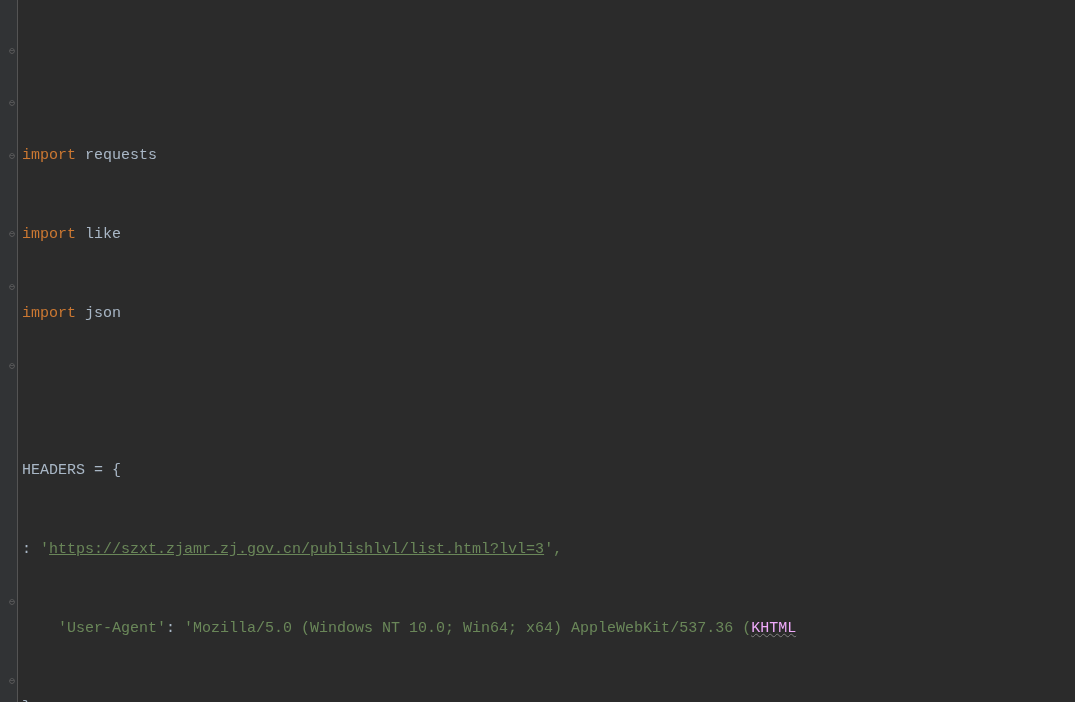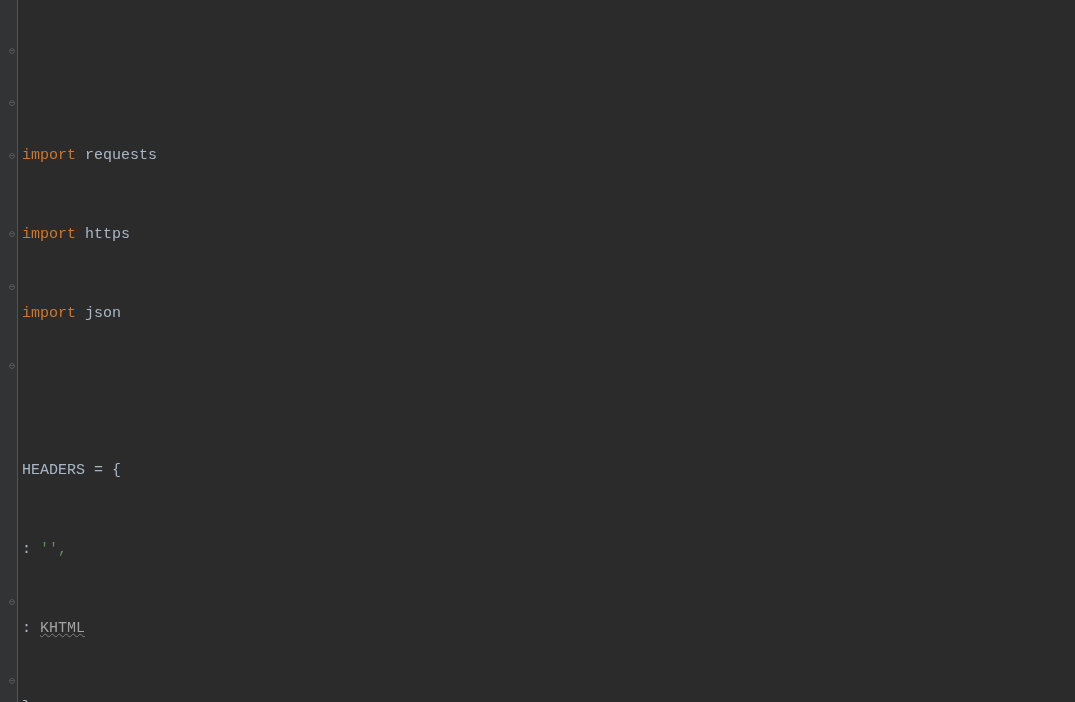--- a/index.html
+++ b/index.html
@@ -55,21 +55,21 @@
   }
   .kw { color: #cc7832; }
   .str { color: #6a8759; }
   .txt { color: #a9b7c6; }
   .url-in-str {
     color: #6a8759;
     text-decoration: underline;
     text-decoration-color: #6a8759;
   }
   .typo {
-    color: #a3a3a3;
+    color: #f0abfc;
     text-decoration: underline wavy #808080;
     text-decoration-thickness: 1px;
   }
 </style>
 </head>
 <body>
 
 <div class="editor">
   <div class="gutter">
     <div class="gutter-line"></div>
@@ -112,26 +112,26 @@
     <div class="gutter-line"></div>
     <div class="gutter-line"></div>
     <div class="gutter-line">
         <span class="fold-icon">⊖</span>
       </div>
   </div>
 
   <div class="code-area">
     <div class="line"></div>
     <div class="line"><span class="kw">import</span><span class="txt"> requests</span></div>
-    <div class="line"><span class="kw">import</span><span class="txt"> https</span></div>
+    <div class="line"><span class="kw">import</span><span class="txt"> like</span></div>
     <div class="line"><span class="kw">import</span><span class="txt"> json</span></div>
     <div class="line"></div>
     <div class="line"><span class="txt">HEADERS = {</span></div>
-    <div class="line"><span class="txt">: </span><span class="str">'</span><span class="str">',</span></div>
-    <div class="line"><span class="txt">: </span><span class="typo">KHTML</span></div>
+    <div class="line"><span class="txt">: </span><span class="str">'</span><span class="url-in-str">https://szxt.zjamr.zj.gov.cn/publishlvl/list.html?lvl=3</span><span class="str">',</span></div>
+    <div class="line"><span class="str">    'User-Agent'</span><span class="txt">: </span><span class="str">'Mozilla/5.0 (Windows NT 10.0; Win64; x64) AppleWebKit/537.36 (</span><span class="typo">KHTML</span></div>
     <div class="line"><span class="txt">}</span></div>
     
     
     
     
     
     
     
     
     

